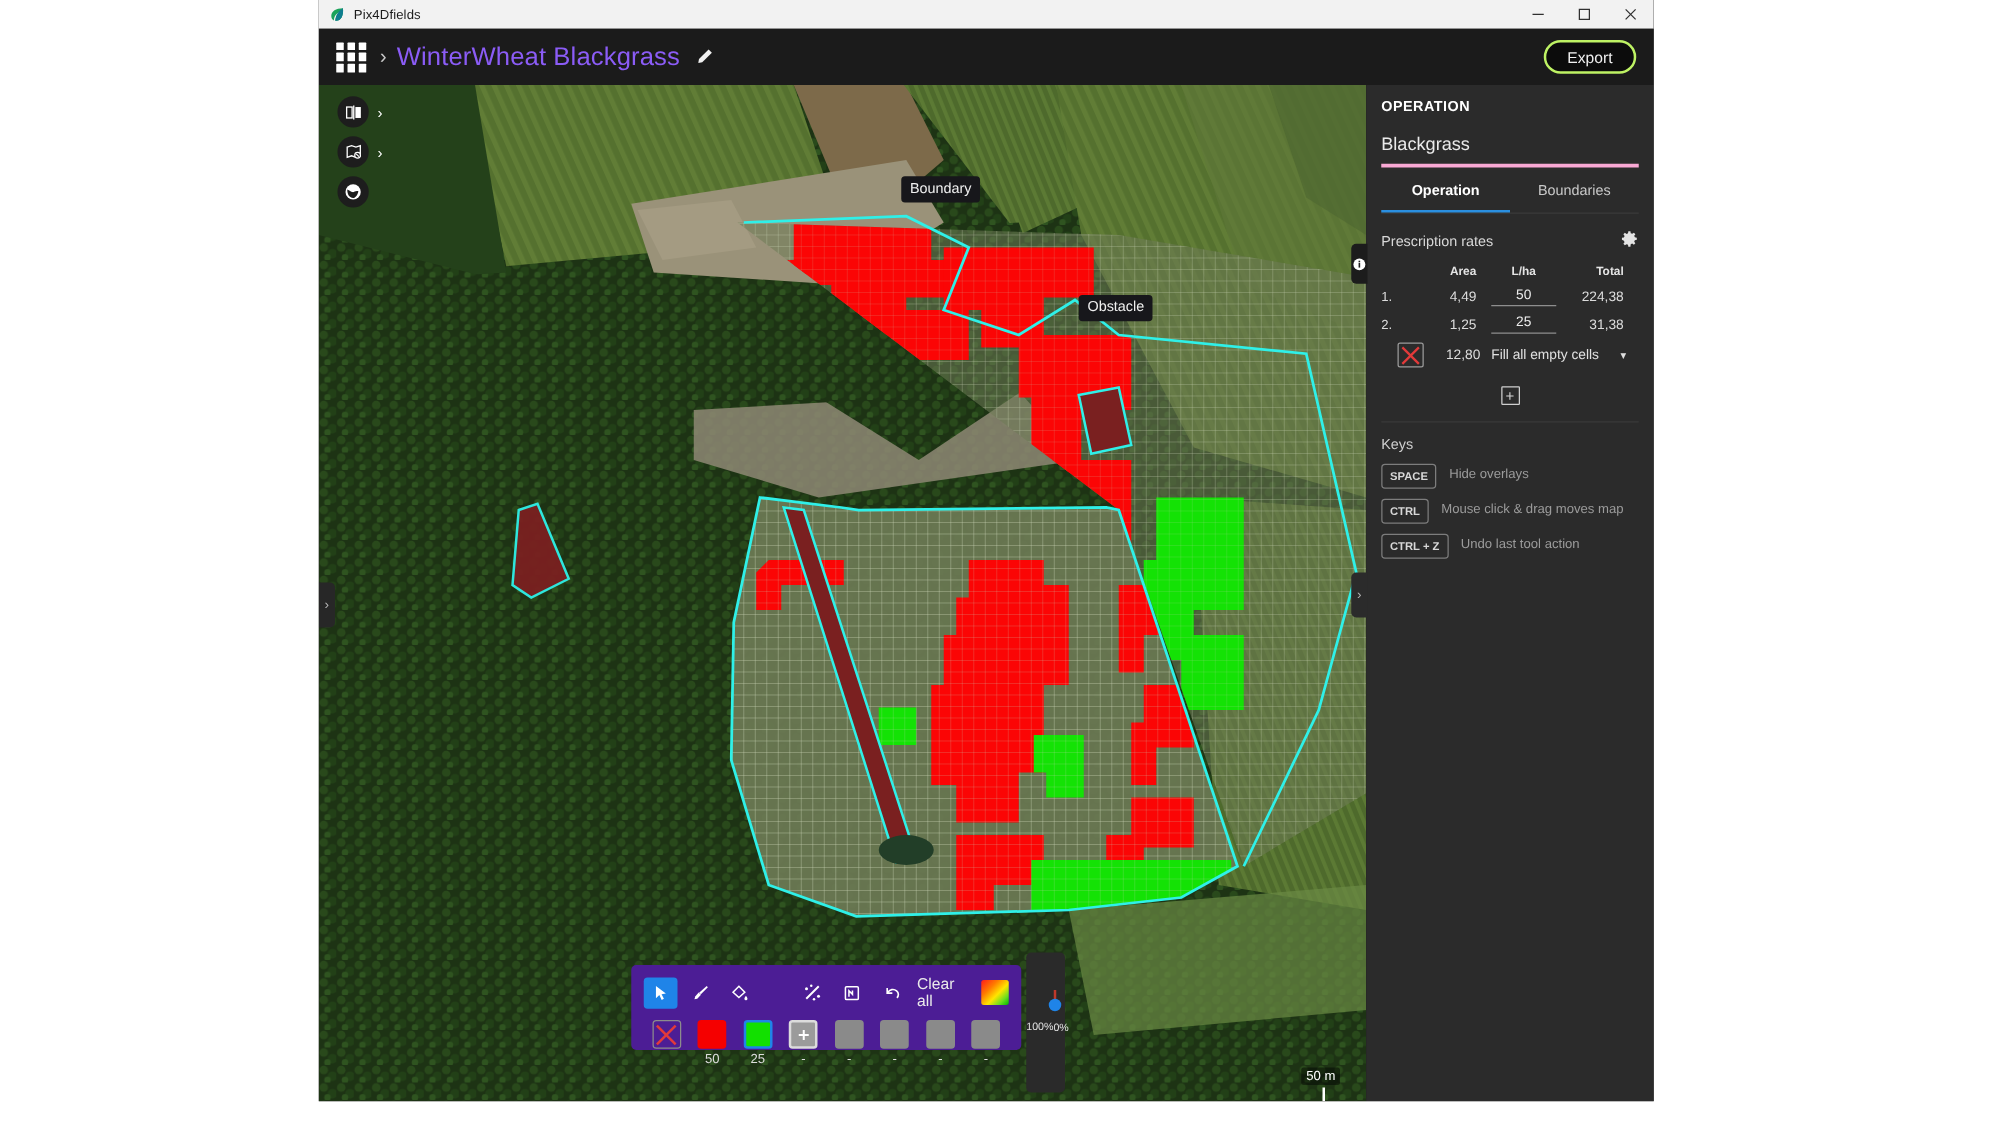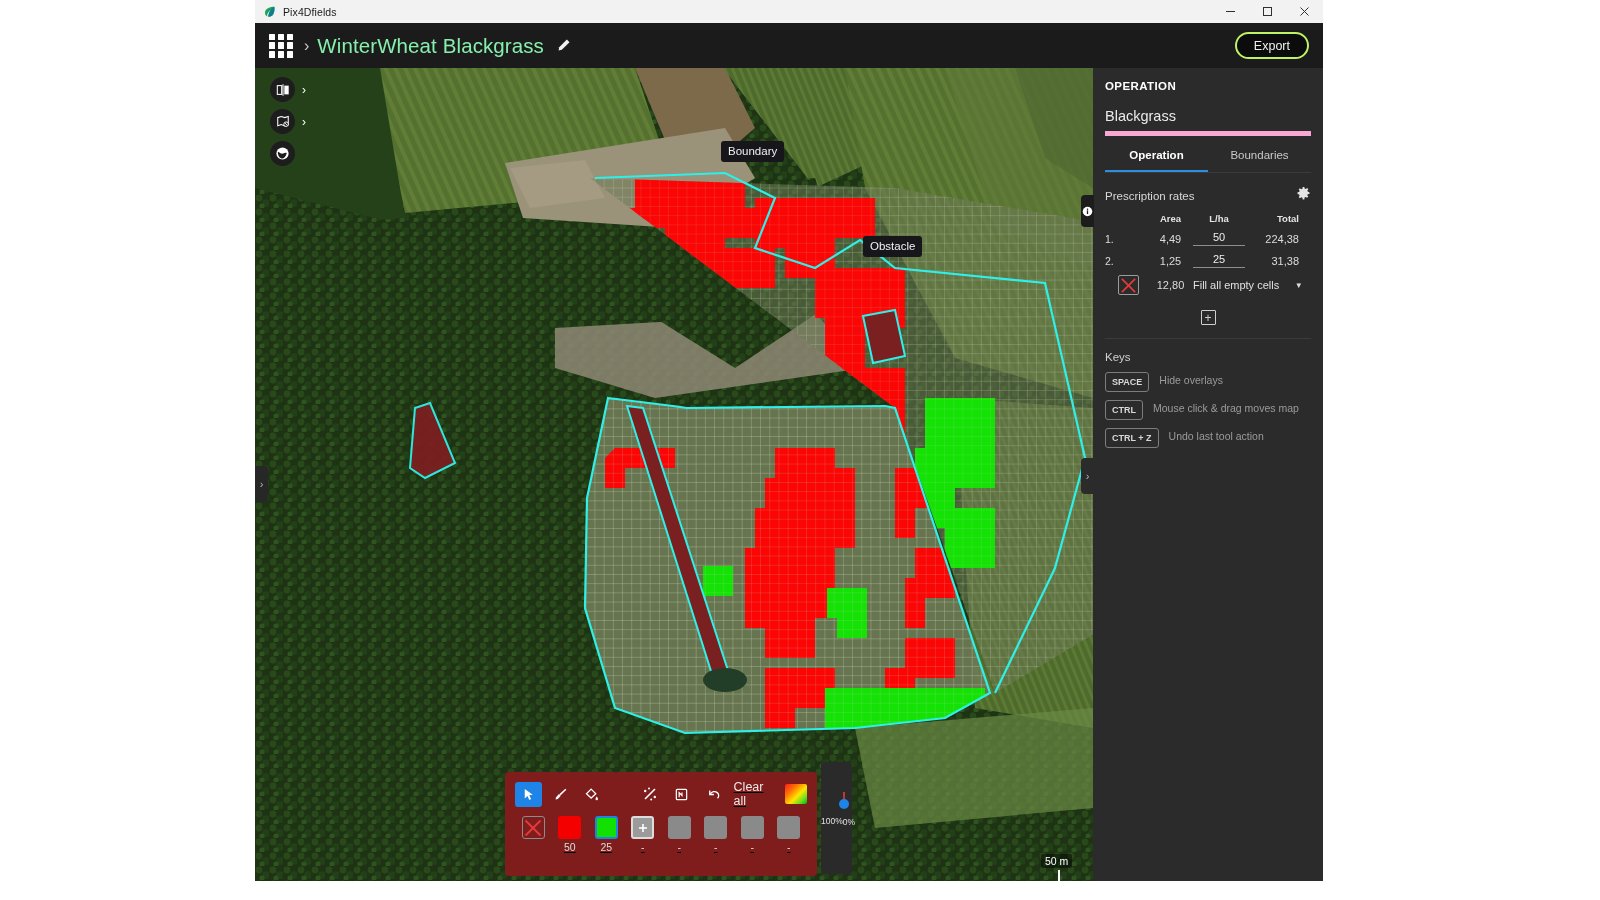--- a/index.html
+++ b/index.html
@@ -50,21 +50,21 @@
     margin-left: 13px;
     width: 26px; height: 26px;
     display: grid; grid-template-columns: repeat(3,1fr); grid-template-rows: repeat(3,1fr);
     gap: 2.5px; padding: 1px; cursor: pointer;
   }
   #grid-btn i { background: #ffffff; border-radius: .5px; display: block; }
   .breadcrumb-sep {
     color: #c9c9c9; font-size: 16px; margin: 0 8px 0 10px; font-weight: 300;
   }
   #project-title {
-    color: #86efac; font-size: 20.5px; font-weight: 400; letter-spacing: .1px;
+    color: #8b5cf6; font-size: 20.5px; font-weight: 400; letter-spacing: .1px;
   }
   #edit-pencil { margin-left: 12px; display: flex; align-items: center; cursor: pointer; }
   #export-btn {
     position: absolute; right: 14px; top: 9px;
     height: 27px; padding: 0 17px;
     background: #0c0c0c; color: #f0f0f0;
     border-radius: 14px; font-size: 12.5px;
     display: flex; align-items: center; justify-content: center;
     cursor: pointer; border: 2px solid #bef264;
   }
@@ -103,24 +103,23 @@
     width: 13px; height: 36px;
     background: #272727; color: #b5b5b5;
     border-radius: 0 4px 4px 0;
     display: flex; align-items: center; justify-content: center;
     font-size: 11px; cursor: pointer;
   }
 
   
   #bottom-toolbar {
     position: absolute; left: 250px; top: 704px;
-    width: 312px; height: 104px;
-    background: #7f1d1d; border-radius: 4px;
+    width: 312px; height: 68px;
+    background: #4c1d95; border-radius: 4px;
     padding: 8px 10px 6px;
-    text-decoration: underline;
   }
   .tool-row-1 { display: flex; align-items: center; height: 28px; }
   .tool-btn {
     width: 27px; height: 25px; border-radius: 3px;
     display: flex; align-items: center; justify-content: center;
     margin-right: 5px; cursor: pointer; color: #fff;
   }
   .tool-btn.active { background: #1f84e8; }
   #clear-all {
     color: #eaeaea; font-size: 12.5px; margin: 0 6px 0 2px; cursor: pointer;
@@ -181,21 +180,21 @@
     background: #2b2b2b;
     color: #e6e6e6;
   }
   #op-heading {
     font-size: 11.5px; font-weight: bold; letter-spacing: .4px;
     color: #ffffff; padding: 12px 12px 0;
   }
   #op-name {
     font-size: 14.5px; color: #eaeaea;
     padding: 16px 12px 7px;
-    border-bottom: 5px solid #f9a8d4;
+    border-bottom: 3px solid #f9a8d4;
     margin: 0 12px 0 12px; padding-left: 0; padding-right: 0;
   }
   #tabs {
     display: flex; margin: 0 12px; border-bottom: 1px solid #3b3b3b;
   }
   .tab {
     flex: 1; text-align: center; font-size: 11.5px;
     padding: 13px 0 9px; cursor: pointer; color: #c9c9c9;
   }
   .tab.active { color: #ffffff; font-weight: bold; border-bottom: 2px solid #2a8fe0; }

